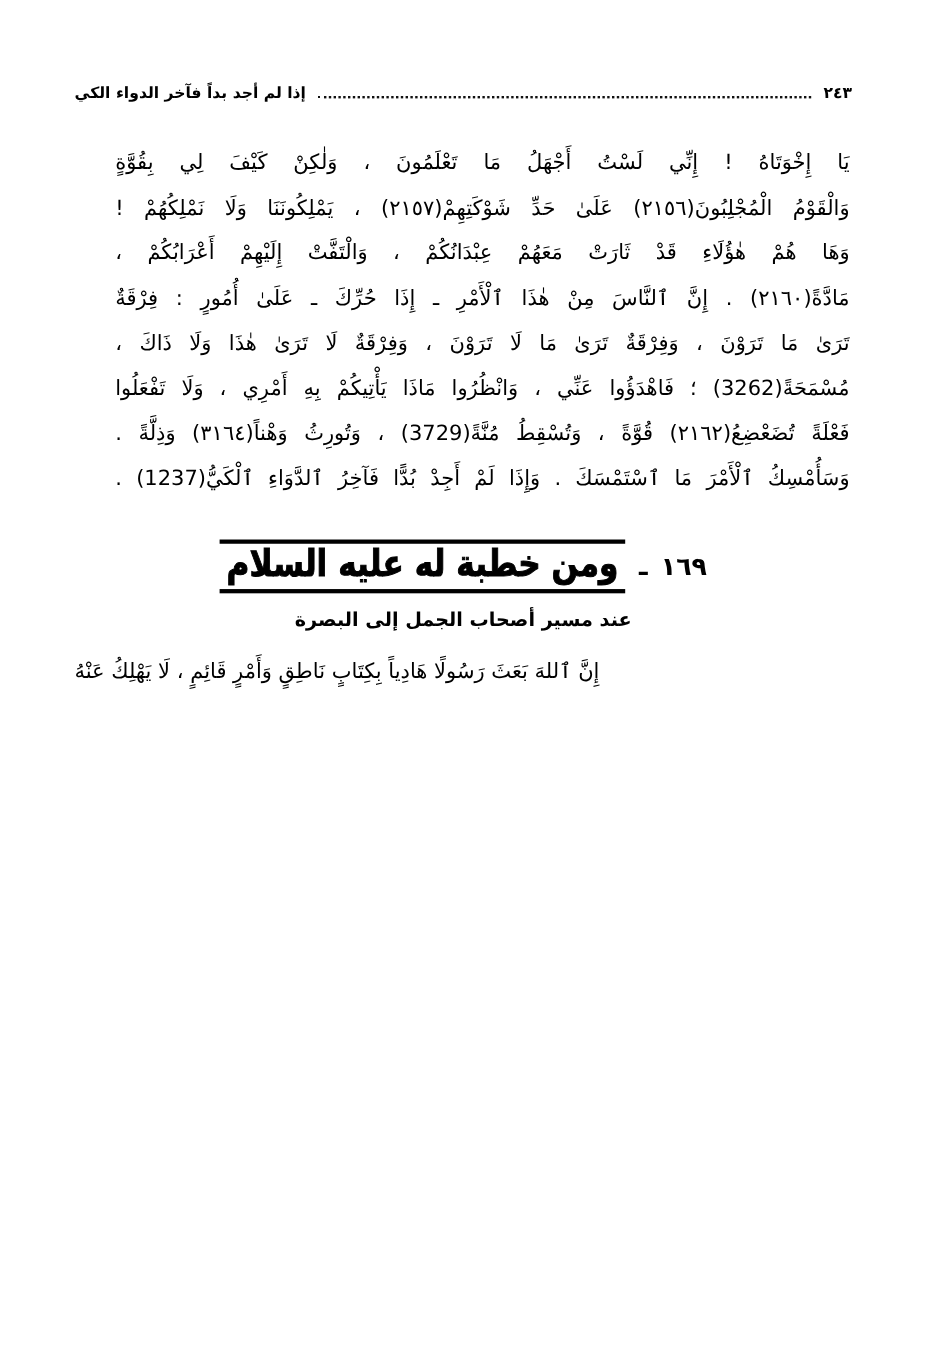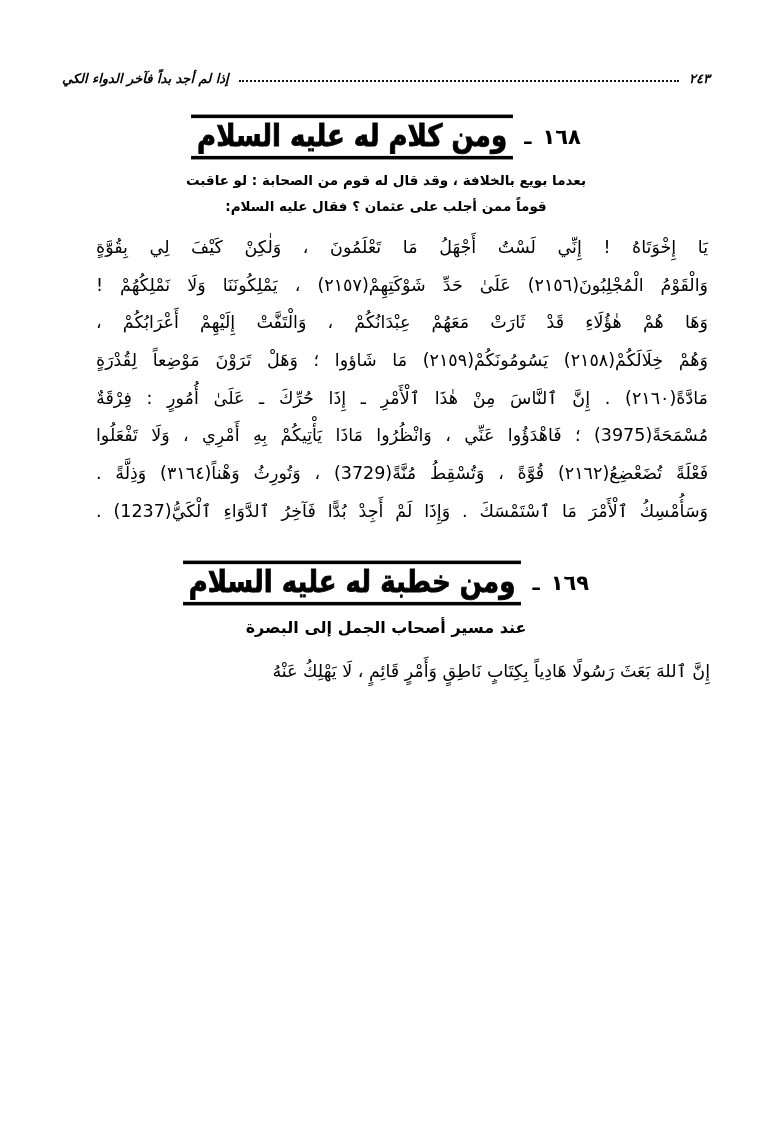--- a/index.html
+++ b/index.html
@@ -32,37 +32,35 @@
     height: 28px;
     margin-bottom: 26px;
   }
   .header-title {
     font-family: "DejaVu Sans", sans-serif;
     font-size: 13px;
     font-weight: bold;
     white-space: nowrap;
     letter-spacing: 0px;
     direction: rtl;
-    font-style: italic;
   }
   .header-rule {
     flex: 1 1 auto;
     margin: 0 10px;
     border-bottom: 2px dotted #111;
     height: 1px;
     position: relative;
     top: 2px;
   }
   .page-number {
     font-family: "DejaVu Sans", sans-serif;
     font-size: 13px;
     font-weight: bold;
     direction: rtl;
     white-space: nowrap;
-    font-style: italic;
   }
 
   
   .section-head {
     text-align: center;
     margin-top: 18px;
     margin-bottom: 12px;
     direction: rtl;
     white-space: nowrap;
   }
@@ -127,57 +125,48 @@
     text-align-last: justify;
     white-space: nowrap;
     margin-left: 32px;
   }
   .body-text .ln.last {
     text-align-last: justify;
   }
 
   .final-line {
     direction: rtl;
-    text-align: right;
+    text-align: left;
     font-size: 17.5px;
     line-height: 2.1;
     margin-top: 10px;
     white-space: nowrap;
   }
   .spacer-16 { height: 16px; }
 </style>
 </head>
 <body>
 
 <div class="page">
 
   <div class="page-header">
     <div class="page-number">٢٤٣</div>
     <div class="header-rule"></div>
     <div class="header-title">إذا لم أجد بداً فآخر الدواء الكي</div>
   </div>
 
-  <div class="section-head">
-    <span class="sec-number">١٦٨</span>
-    <span class="sec-dash">ـ</span>
-    <span class="ornament">ومن كلام له عليه السلام</span>
-  </div>
 
-  <div class="subhead">
-    <div>بعدما بويع بالخلافة ، وقد قال له قوم من الصحابة : لو عاقبت</div>
-    <div>قوماً ممن أجلب على عثمان ؟ فقال عليه السلام:</div>
-  </div>
 
   <div class="body-text">
     <span class="ln">يَا إِخْوَتَاهُ ! إِنِّي لَسْتُ أَجْهَلُ مَا تَعْلَمُونَ ، وَلٰكِنْ كَيْفَ لِي بِقُوَّةٍ</span>
     <span class="ln">وَالْقَوْمُ الْمُجْلِبُونَ(٢١٥٦) عَلَىٰ حَدِّ شَوْكَتِهِمْ(٢١٥٧) ، يَمْلِكُونَنَا وَلَا نَمْلِكُهُمْ !</span>
     <span class="ln">وَهَا هُمْ هٰؤُلَاءِ قَدْ ثَارَتْ مَعَهُمْ عِبْدَانُكُمْ ، وَالْتَفَّتْ إِلَيْهِمْ أَعْرَابُكُمْ ،</span>
-    <span class="ln">وَهُمْ خِلَالَكُمْ(٢١٥٨) يَسُومُونَكُمْ(٢١٥٩) مَا شَاؤوا ؛ وَهَلْ تَرَوْنَ مَوْضِعاً لِقُدْرَةٍ</span>
     <span class="ln">مَادَّةً(٢١٦٠) . إِنَّ ٱلنَّاسَ مِنْ هٰذَا ٱلْأَمْرِ ـ إِذَا حُرِّكَ ـ عَلَىٰ أُمُورٍ : فِرْقَةٌ</span>
-    <span class="ln">مُسْمَحَةً(3975) ؛ فَاهْدَؤُوا عَنِّي ، وَانْظُرُوا مَاذَا يَأْتِيكُمْ بِهِ أَمْرِي ، وَلَا تَفْعَلُوا</span>
+    <span class="ln">تَرَىٰ مَا تَرَوْنَ ، وَفِرْقَةٌ تَرَىٰ مَا لَا تَرَوْنَ ، وَفِرْقَةٌ لَا تَرَىٰ هٰذَا وَلَا ذَاكَ ،</span>
+    <span class="ln">مُسْمَحَةً(3262) ؛ فَاهْدَؤُوا عَنِّي ، وَانْظُرُوا مَاذَا يَأْتِيكُمْ بِهِ أَمْرِي ، وَلَا تَفْعَلُوا</span>
     <span class="ln">فَعْلَةً تُضَعْضِعُ(٢١٦٢) قُوَّةً ، وَتُسْقِطُ مُنَّةً(3729) ، وَتُورِثُ وَهْناً(٣١٦٤) وَذِلَّةً .</span>
     <span class="ln last">وَسَأُمْسِكُ ٱلْأَمْرَ مَا ٱسْتَمْسَكَ . وَإِذَا لَمْ أَجِدْ بُدًّا فَآخِرُ ٱلدَّوَاءِ ٱلْكَيُّ(1237) .</span>
   </div>
 
   <div class="spacer-16"></div>
 
   <div class="section-head">
     <span class="sec-number">١٦٩</span>
     <span class="sec-dash">ـ</span>
     <span class="ornament">ومن خطبة له عليه السلام</span>

